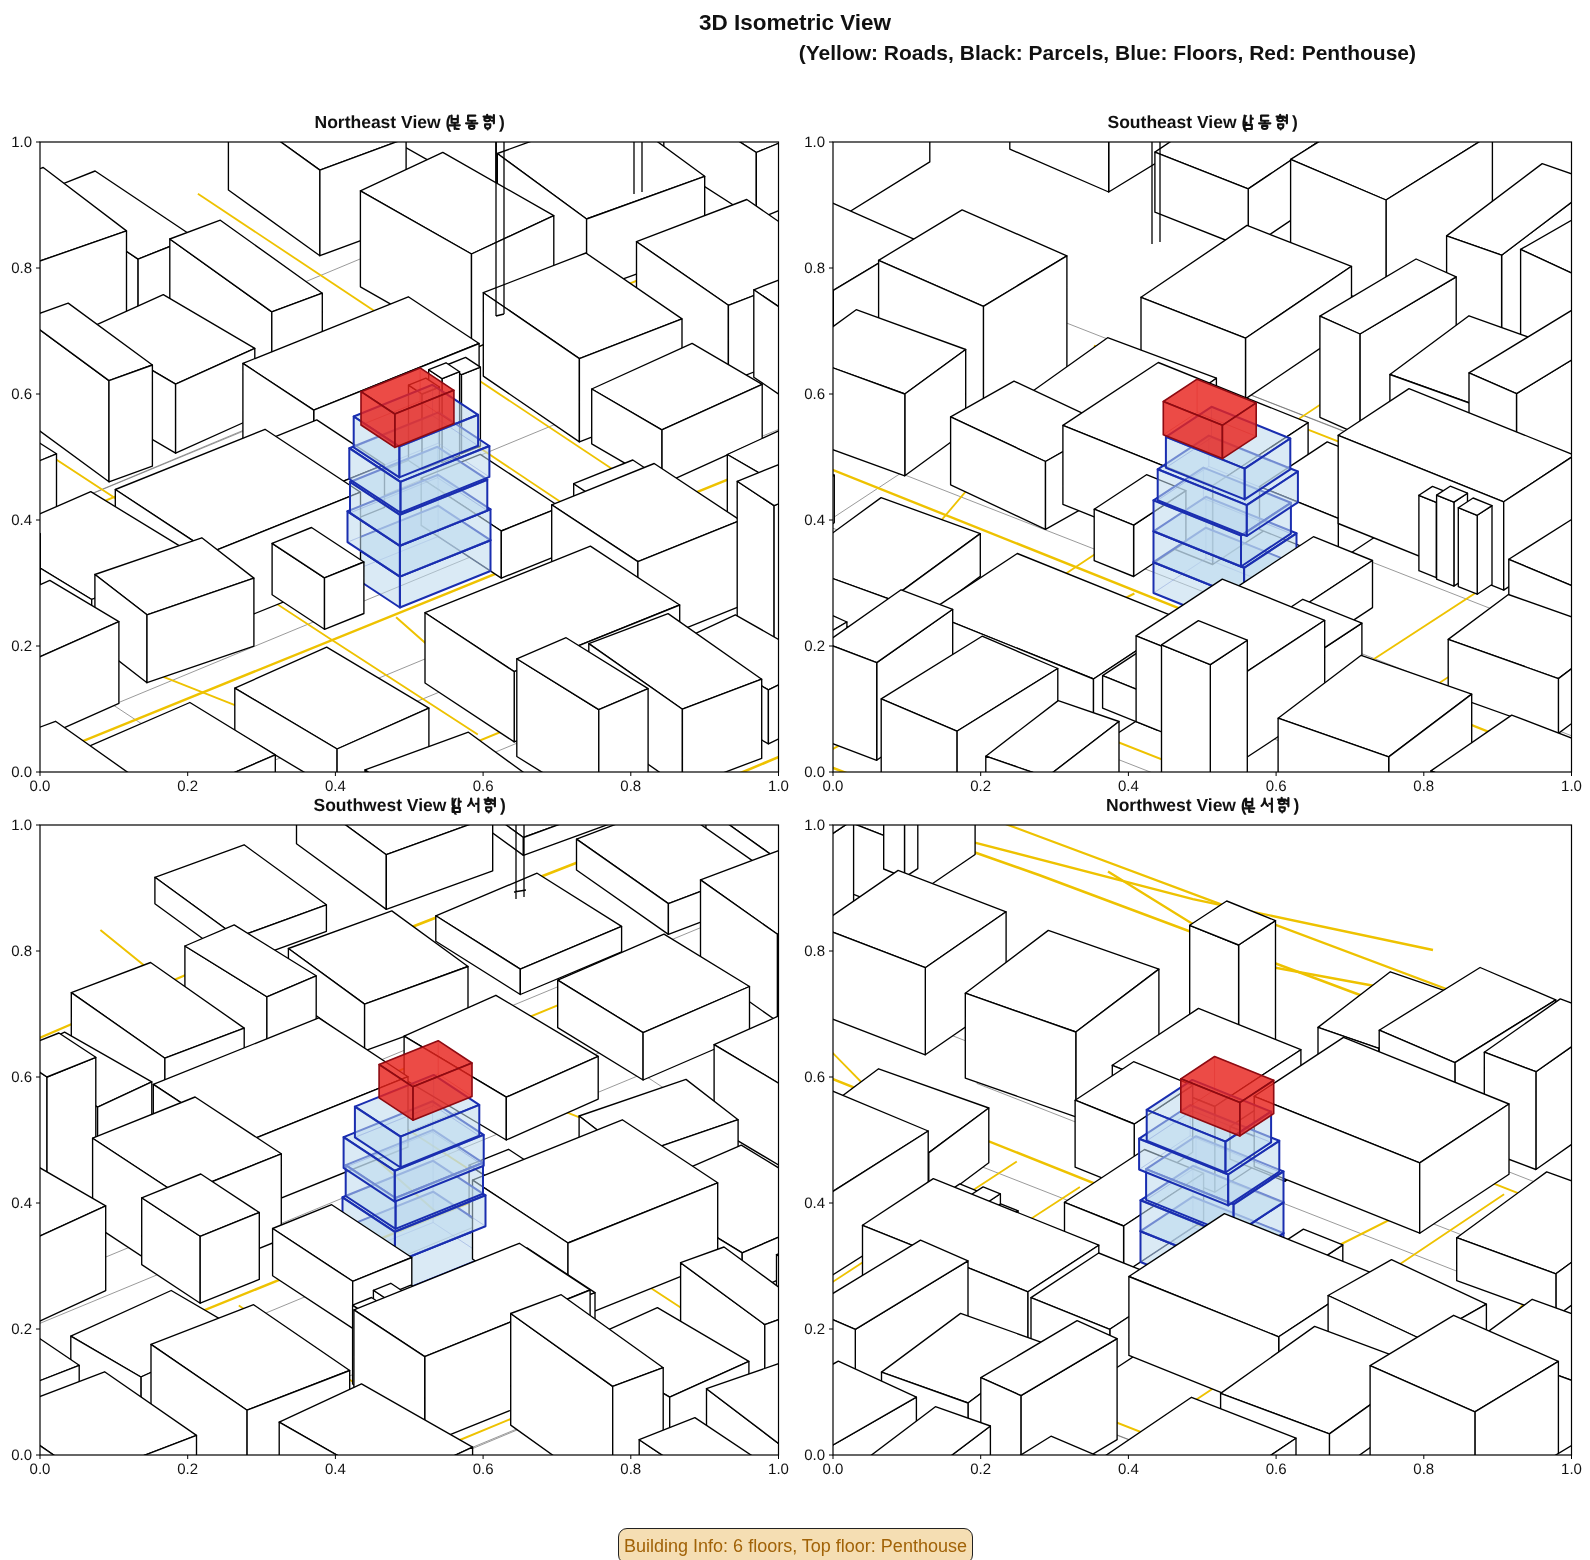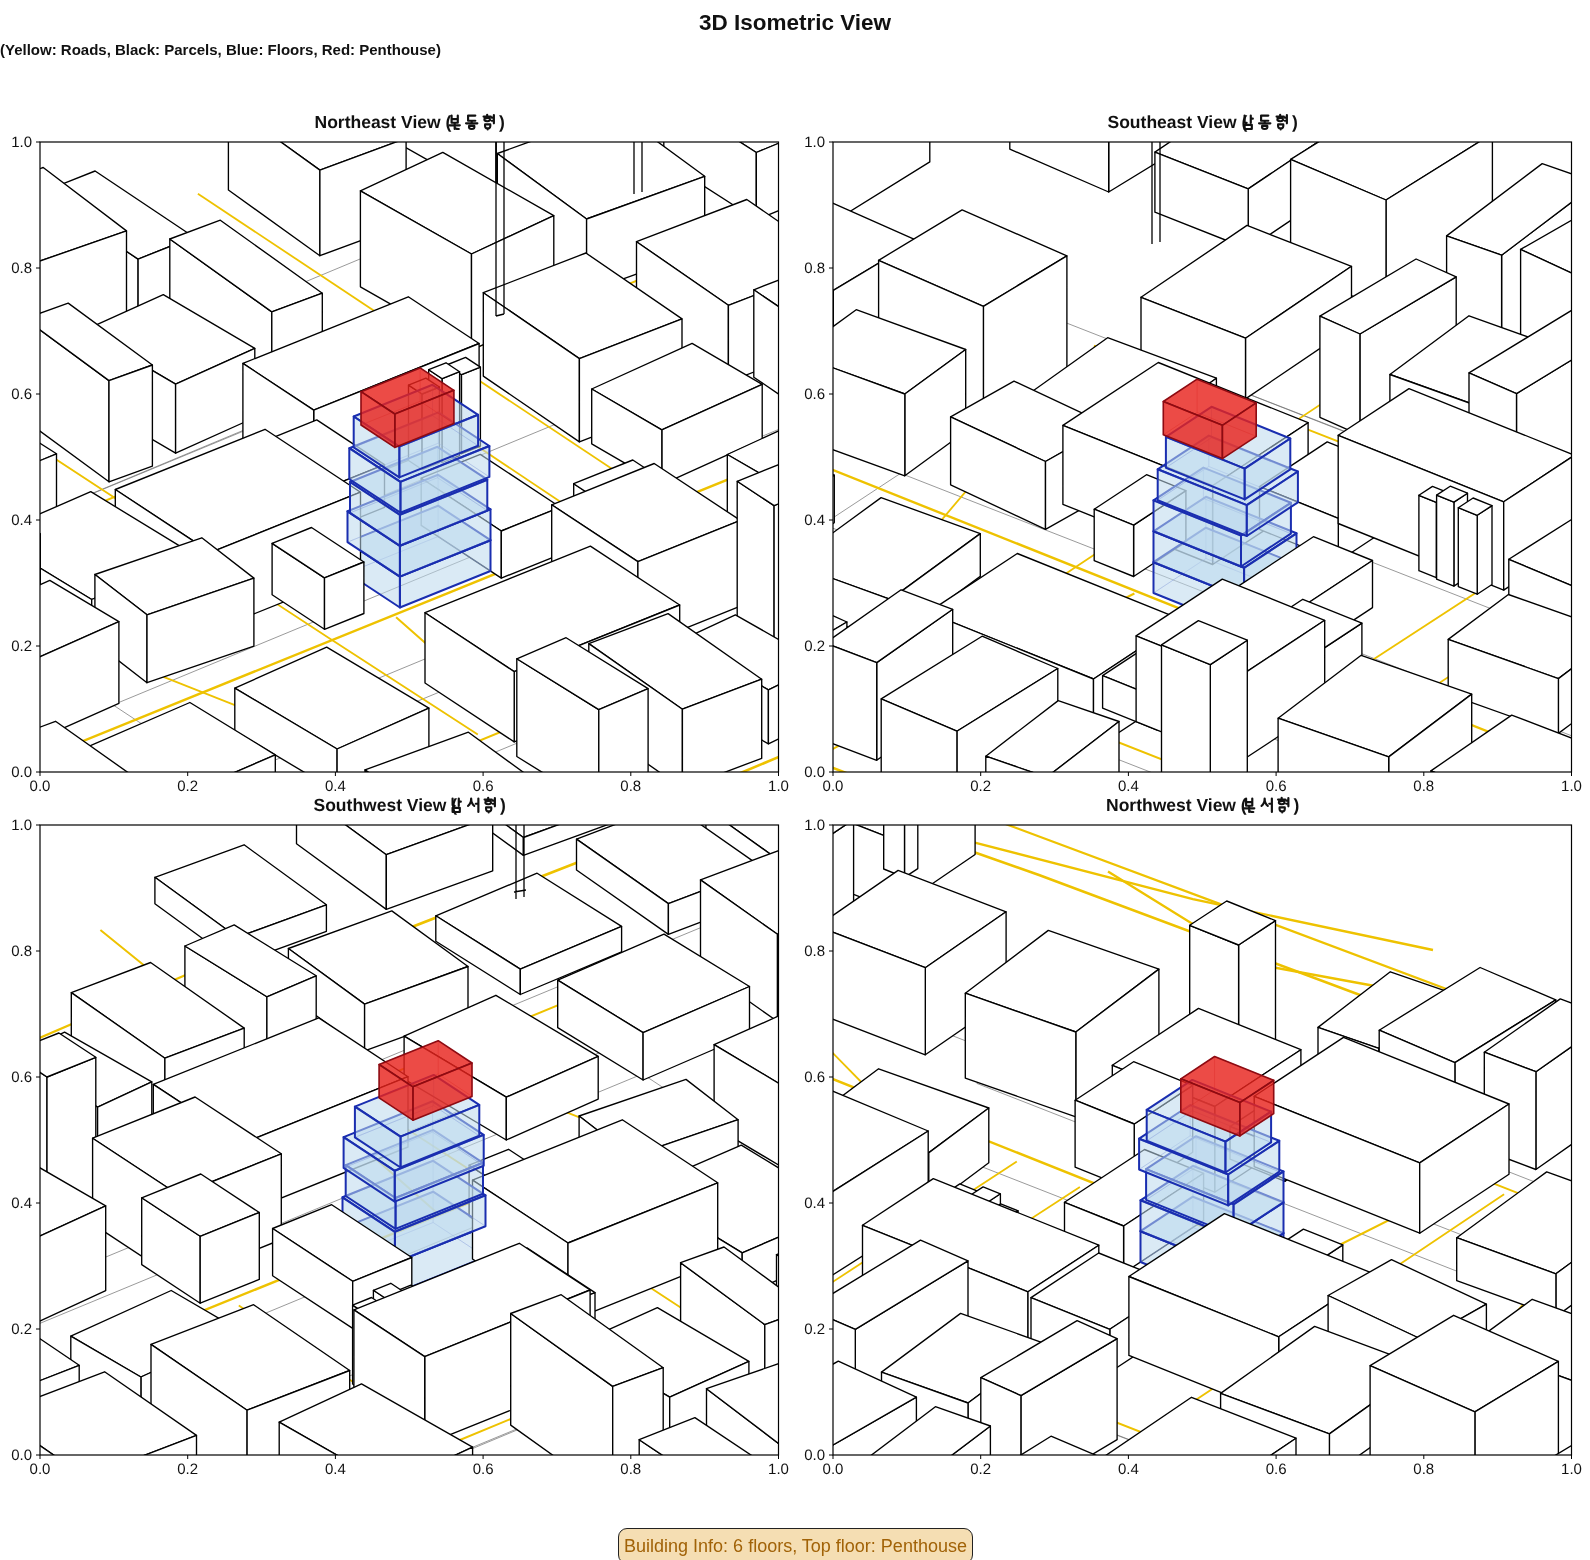--- a/index.html
+++ b/index.html
@@ -2,21 +2,21 @@
 <html><head><meta charset="utf-8"><style>
 html,body{margin:0;padding:0;background:#fff;width:1590px;height:1560px;overflow:hidden;}
 *{font-family:"Liberation Sans", sans-serif;-webkit-font-smoothing:antialiased;}
 text{text-rendering:geometricPrecision;}
 .abs{position:absolute;}
 </style></head><body>
 <div class="abs" style="left:0;top:4px;width:1590px;height:1560px;">
 
 <div class="abs" style="left:0;top:6px;width:1590px;text-align:center;font-size:22.5px;font-weight:bold;color:#111;">3D Isometric View</div>
 
-<div class="abs" style="left:0;top:37px;width:1416px;text-align:left;font-size:15px;font-weight:bold;color:#111;">(Yellow: Roads, Black: Parcels, Blue: Floors, Red: Penthouse)</div>
+<div class="abs" style="left:0;top:37px;width:1416px;text-align:right;font-size:21px;font-weight:bold;color:#111;">(Yellow: Roads, Black: Parcels, Blue: Floors, Red: Penthouse)</div>
 <svg class="abs" style="left:0;top:0" width="1590" height="1560">
 <clipPath id="clipQ1">
         <rect x="40.0" y="138.0" width="738.5" height="630.0"></rect>
       </clipPath>
 
 <g clip-path="url(#clipQ1)">
 
 <polygon points="571.7,166.7 -88.9,442.3 25.0,517.4 685.6,241.8" fill="none" stroke="#6f6f6f" stroke-width="0.7"></polygon>
 
 <polygon points="609.8,275.5 -247.7,630.4 -133.8,705.5 723.7,350.6" fill="none" stroke="#6f6f6f" stroke-width="0.7"></polygon>

